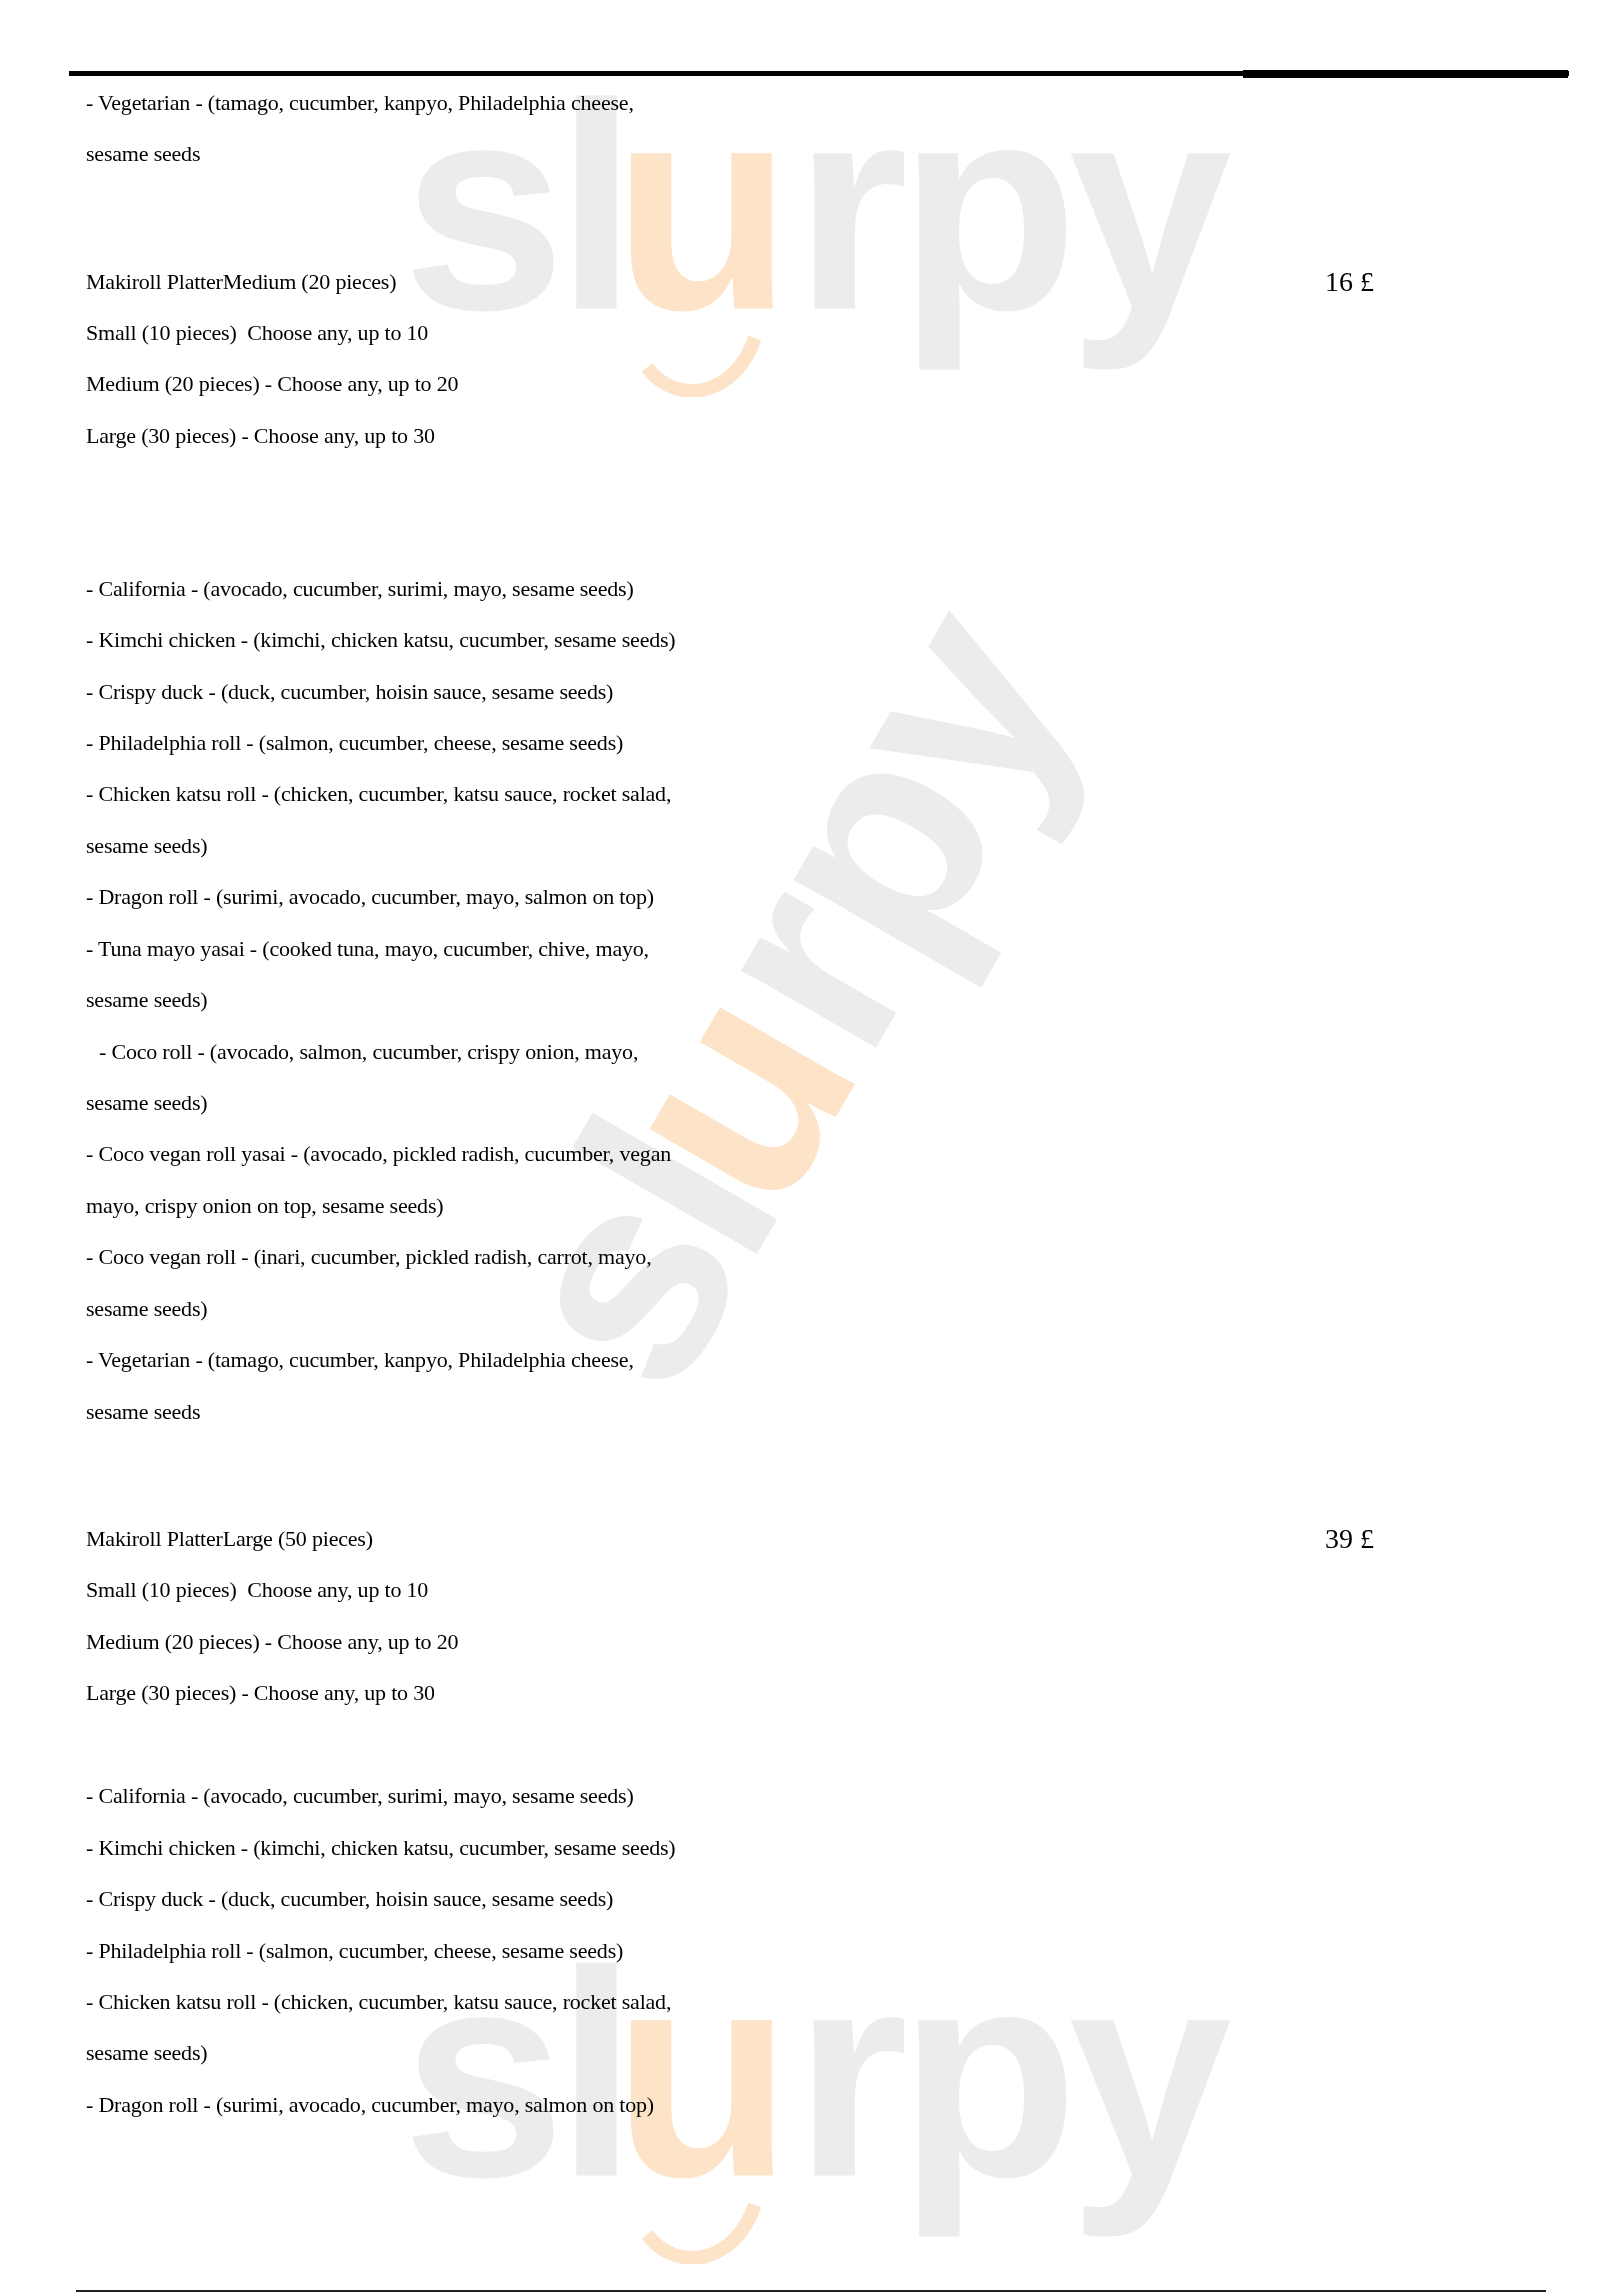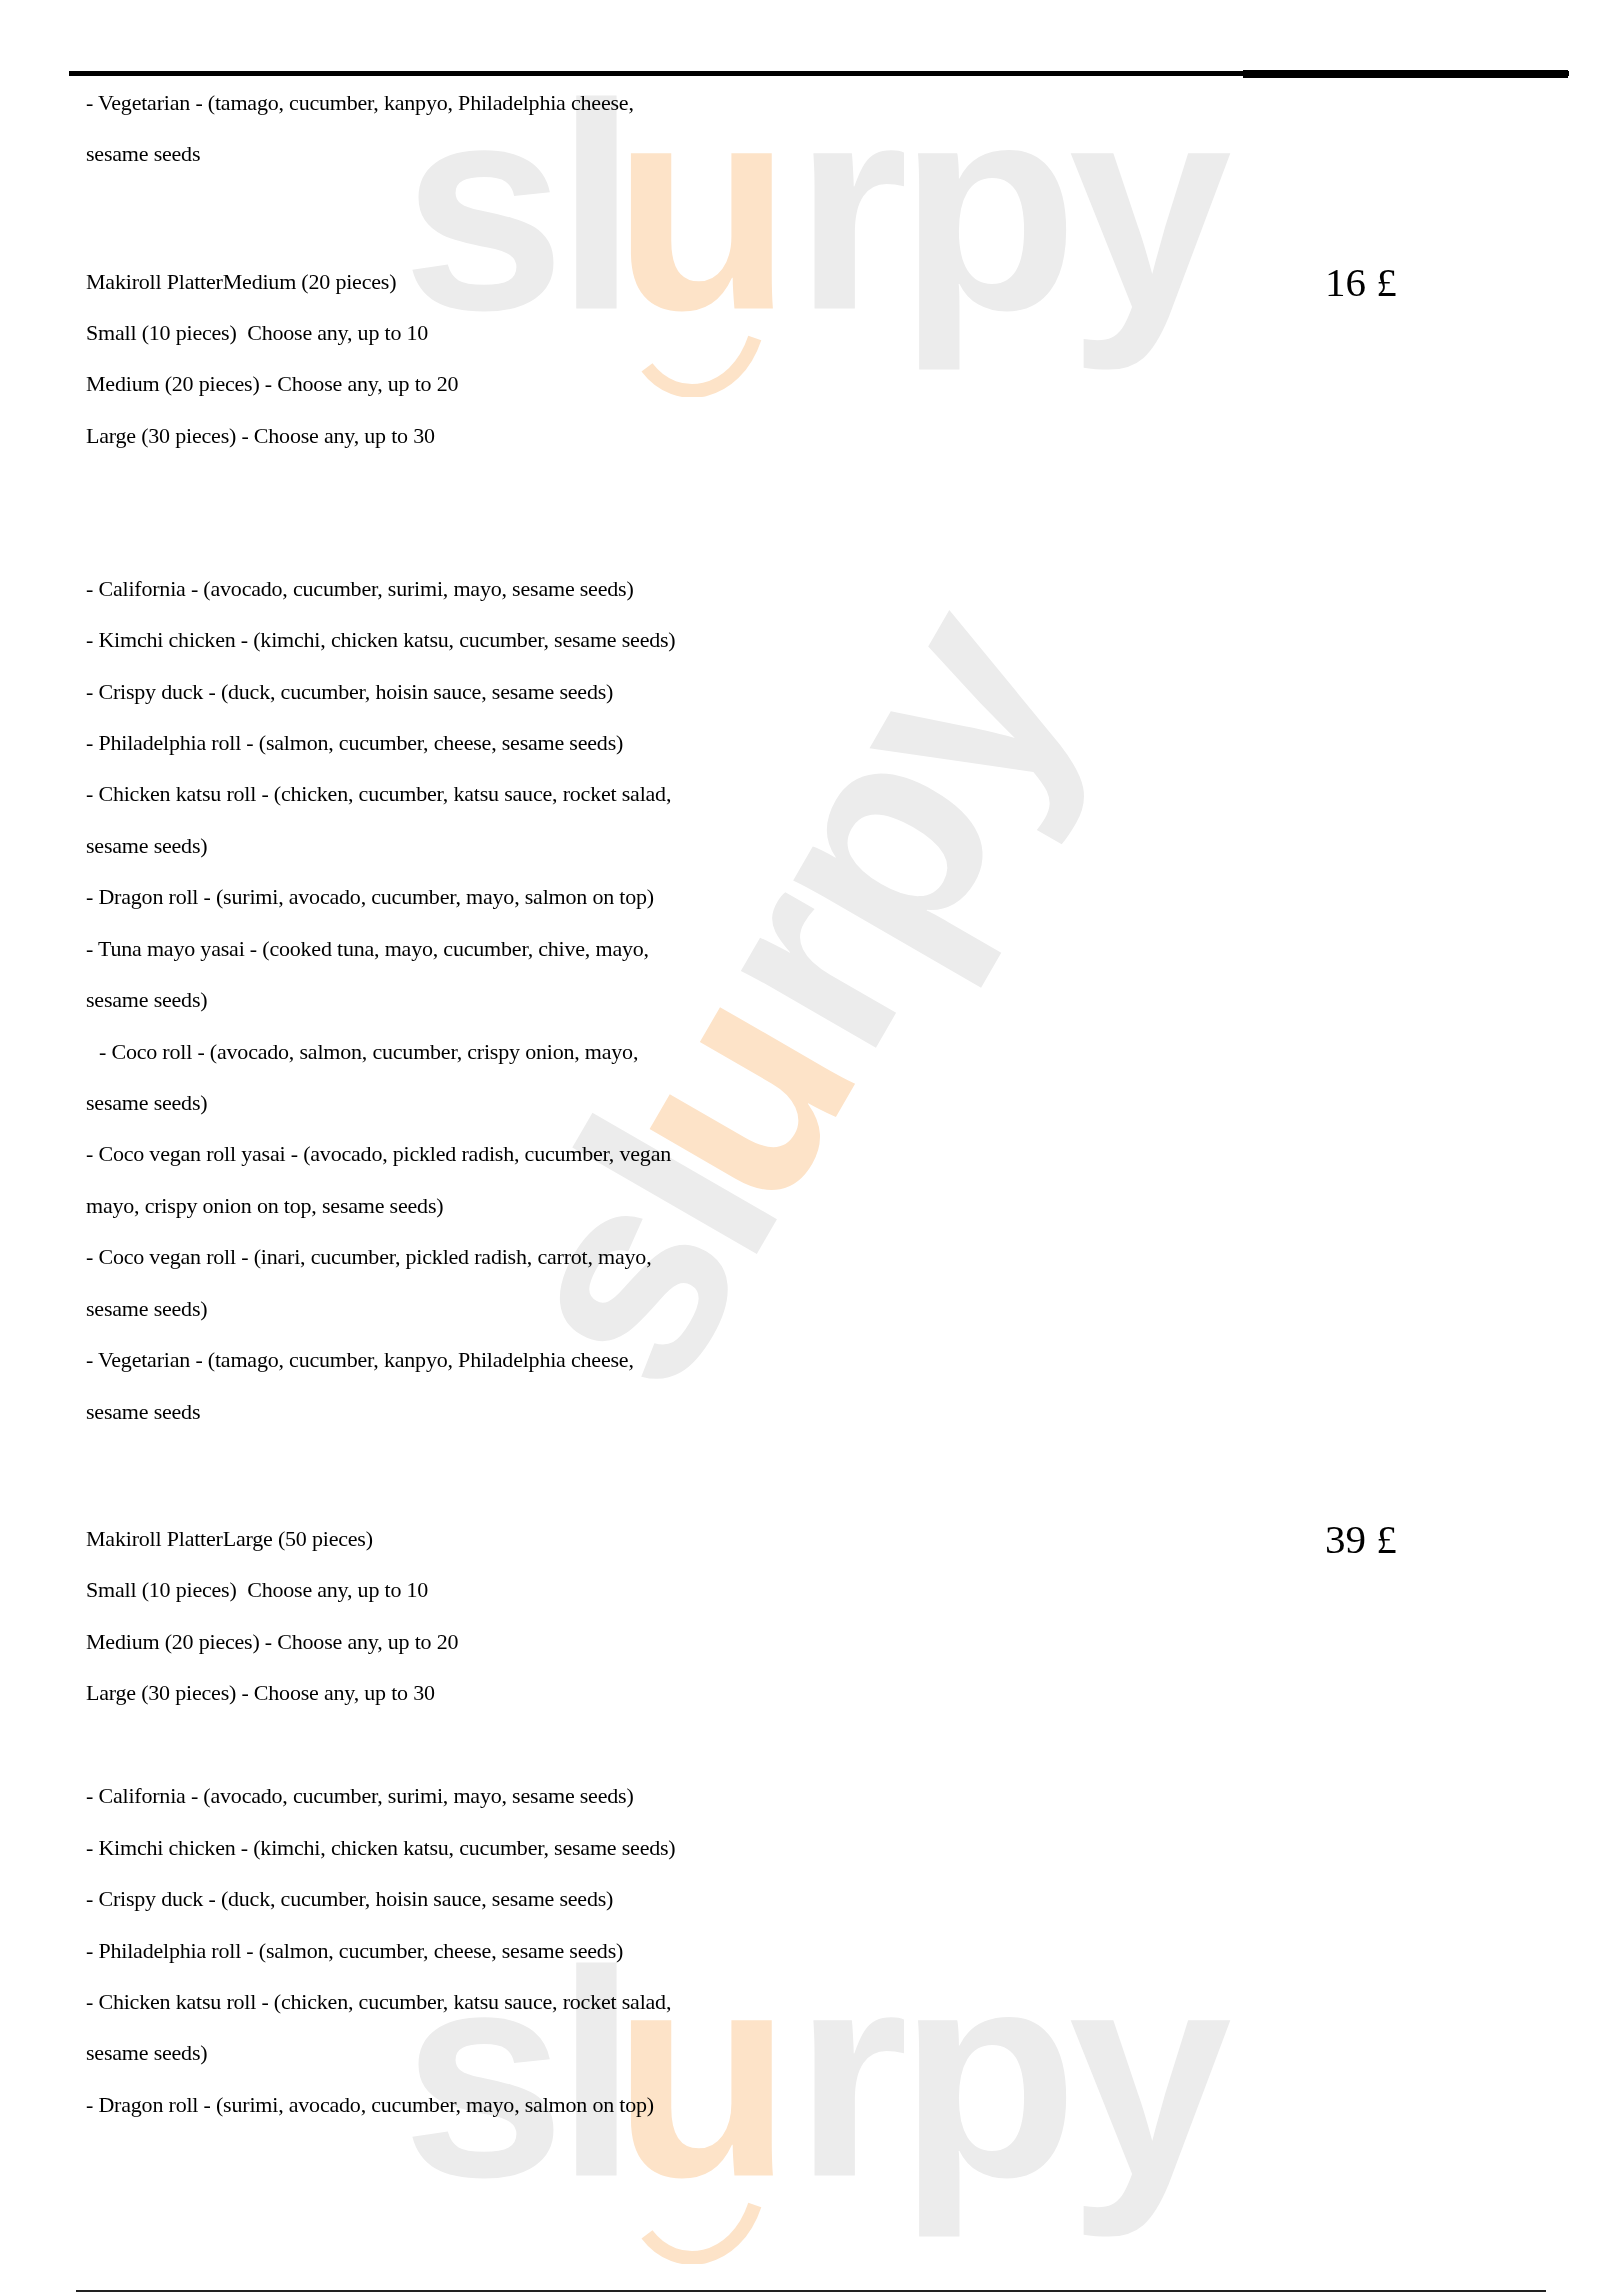--- a/index.html
+++ b/index.html
@@ -4,21 +4,21 @@
   <style>
     html, body { margin:0; padding:0; background:#ffffff; }
     body { width:1621px; height:2293px; position:relative; overflow:hidden;
       font-family: "Liberation Serif", "DejaVu Serif", serif; color:#000; }
     .rule-top { position:absolute; left:69px; top:71px; width:1500px; height:4.9px; background:#000; }
     .rule-top-thick { position:absolute; left:1243px; top:70px; width:325px; height:7.8px; background:#000; }
     .rule-bottom { position:absolute; left:76px; top:2290px; width:1470px; height:2px; background:#222; }
     .watermark { position:absolute; left:402px; width:833px; height:314px; pointer-events:none; z-index:0; }
     .watermark svg { width:100%; height:100%; }
     .line { position:absolute; left:86px; font-size:22px; line-height:34px; white-space:pre; z-index:1; letter-spacing:-0.2px; }
-    .price { position:absolute; left:1325px; font-size:41px; line-height:34px; z-index:1; white-space:pre; }
+    .price { position:absolute; left:1325px; font-size:28px; line-height:34px; z-index:1; white-space:pre; }
   </style>
 </head>
 <body>
 
 <div class="watermark" style="top:83px;">
   <svg viewBox="0 0 850 320">
     <text x="0" y="230" font-family="Liberation Sans, sans-serif" font-weight="bold" font-size="300" fill="#ececec" letter-spacing="-10">sl</text>
     <text x="215" y="230" font-family="Liberation Sans, sans-serif" font-weight="bold" font-size="300" fill="#fde3c8">u</text>
     <text x="400" y="230" font-family="Liberation Sans, sans-serif" font-weight="bold" font-size="300" fill="#ececec" letter-spacing="-10">rpy</text>
     <path d="M250 290 C 280 330, 340 320, 360 260" stroke="#fde3c8" stroke-width="14" fill="none"></path>

